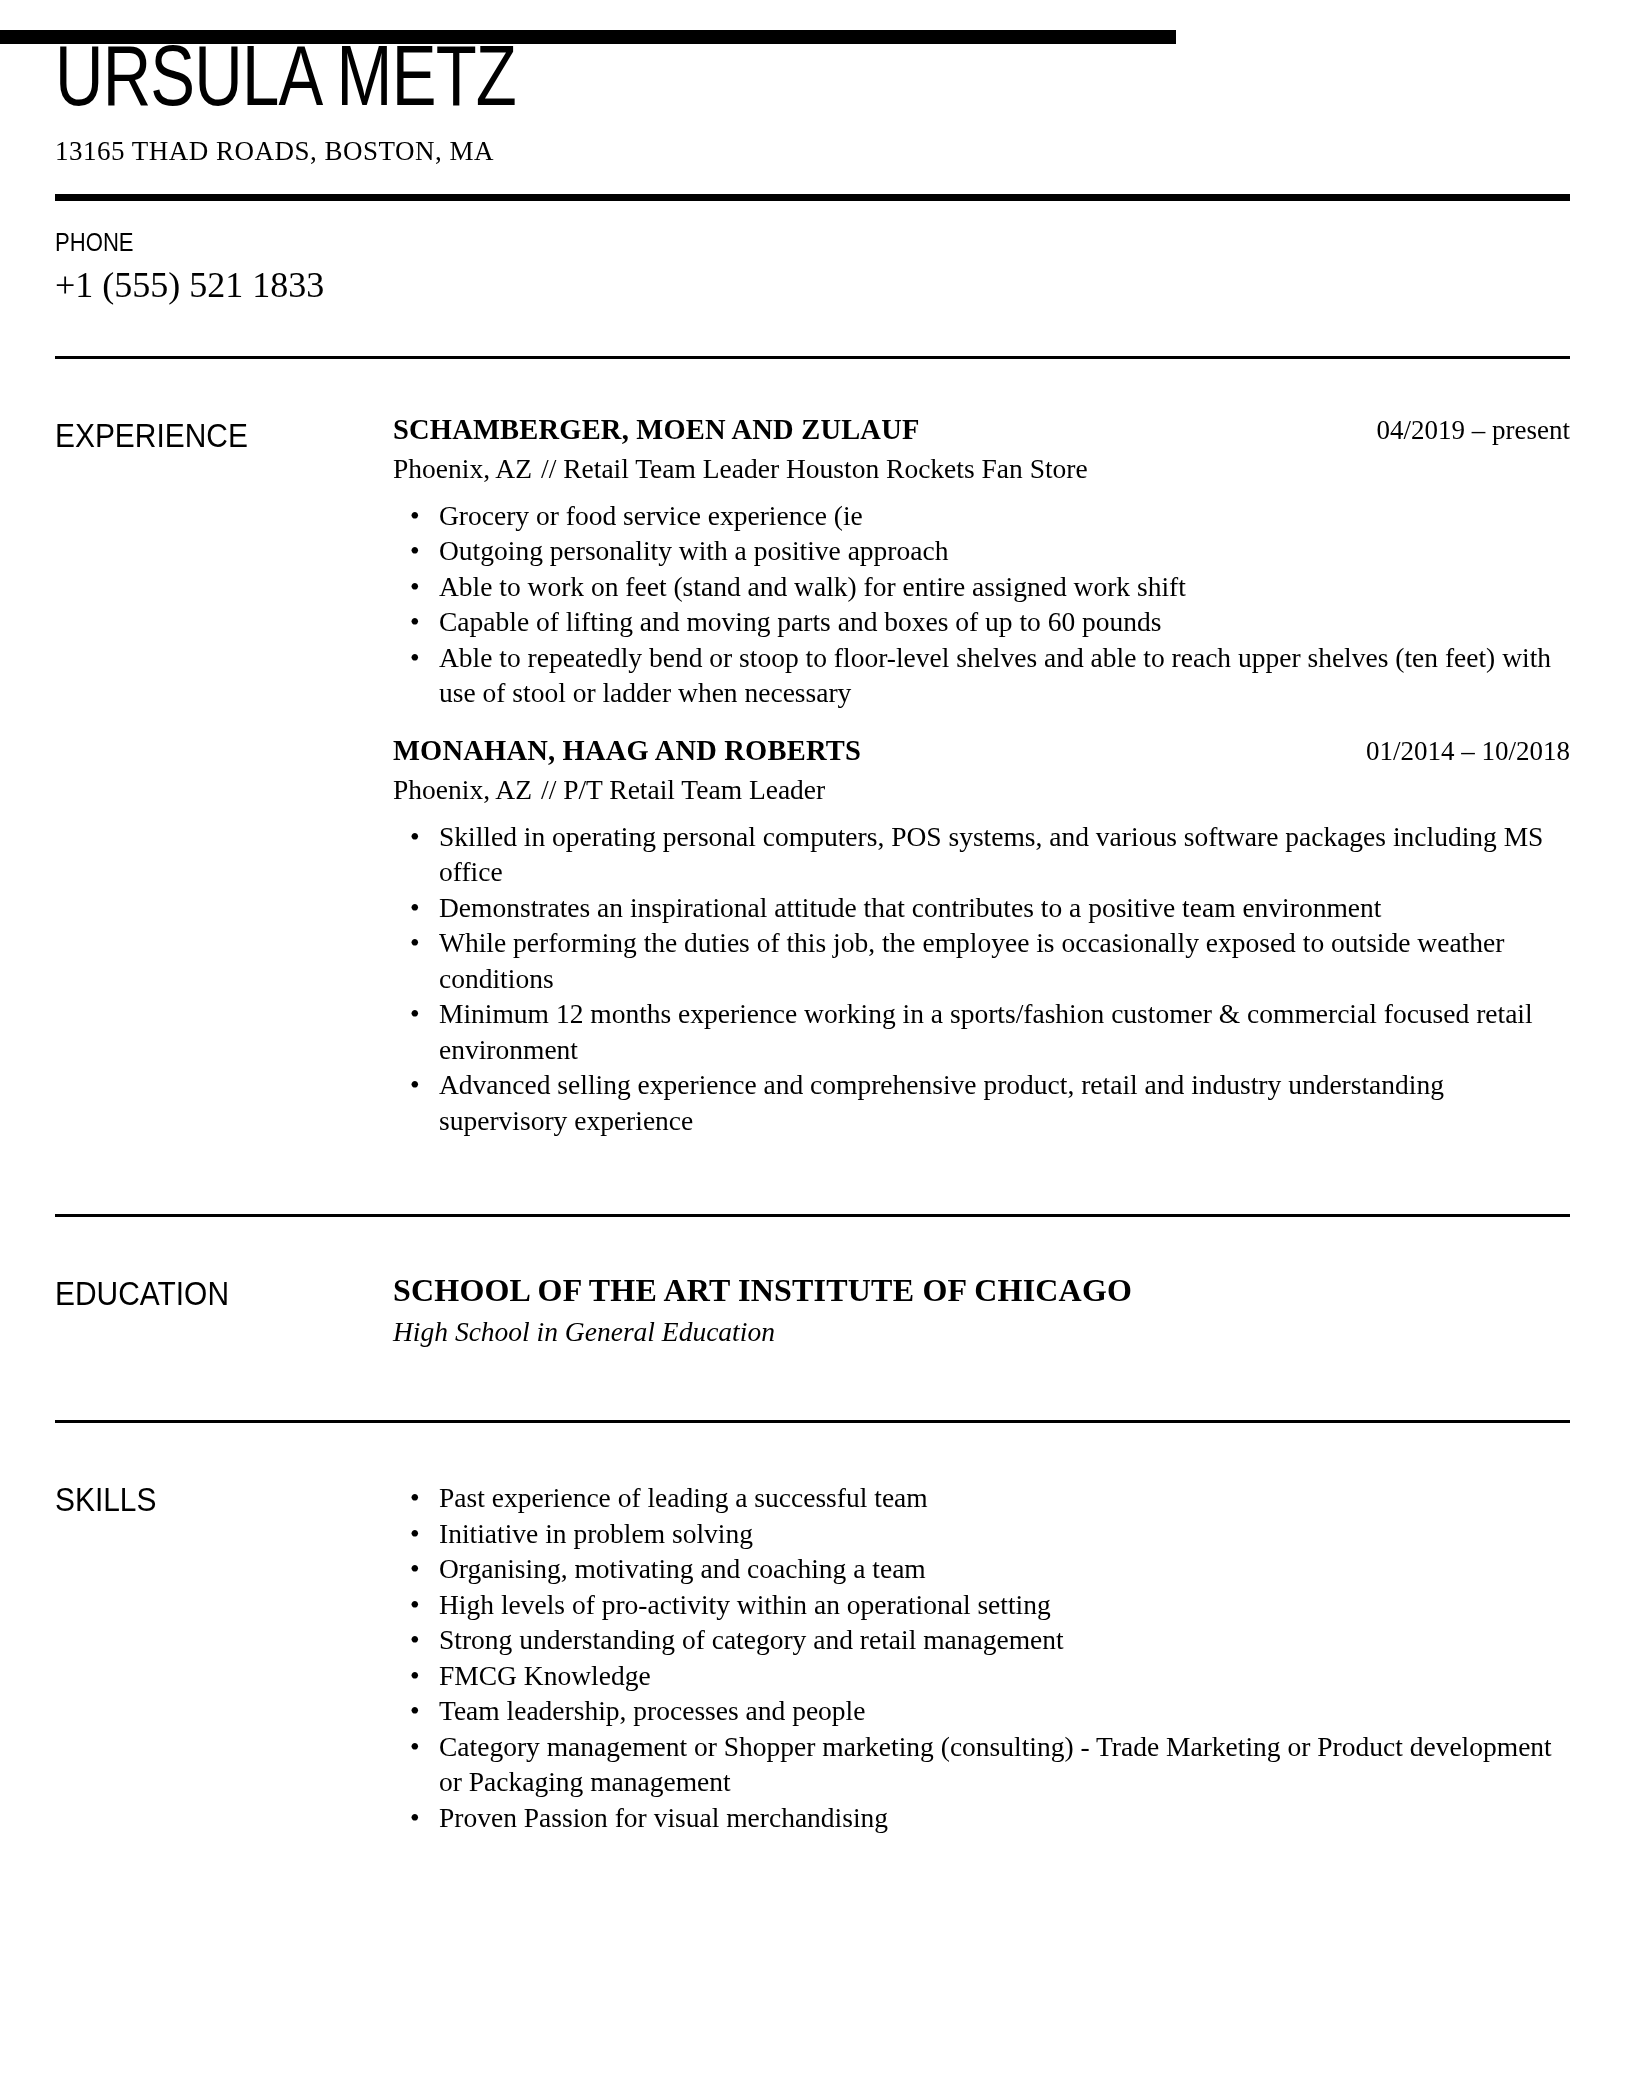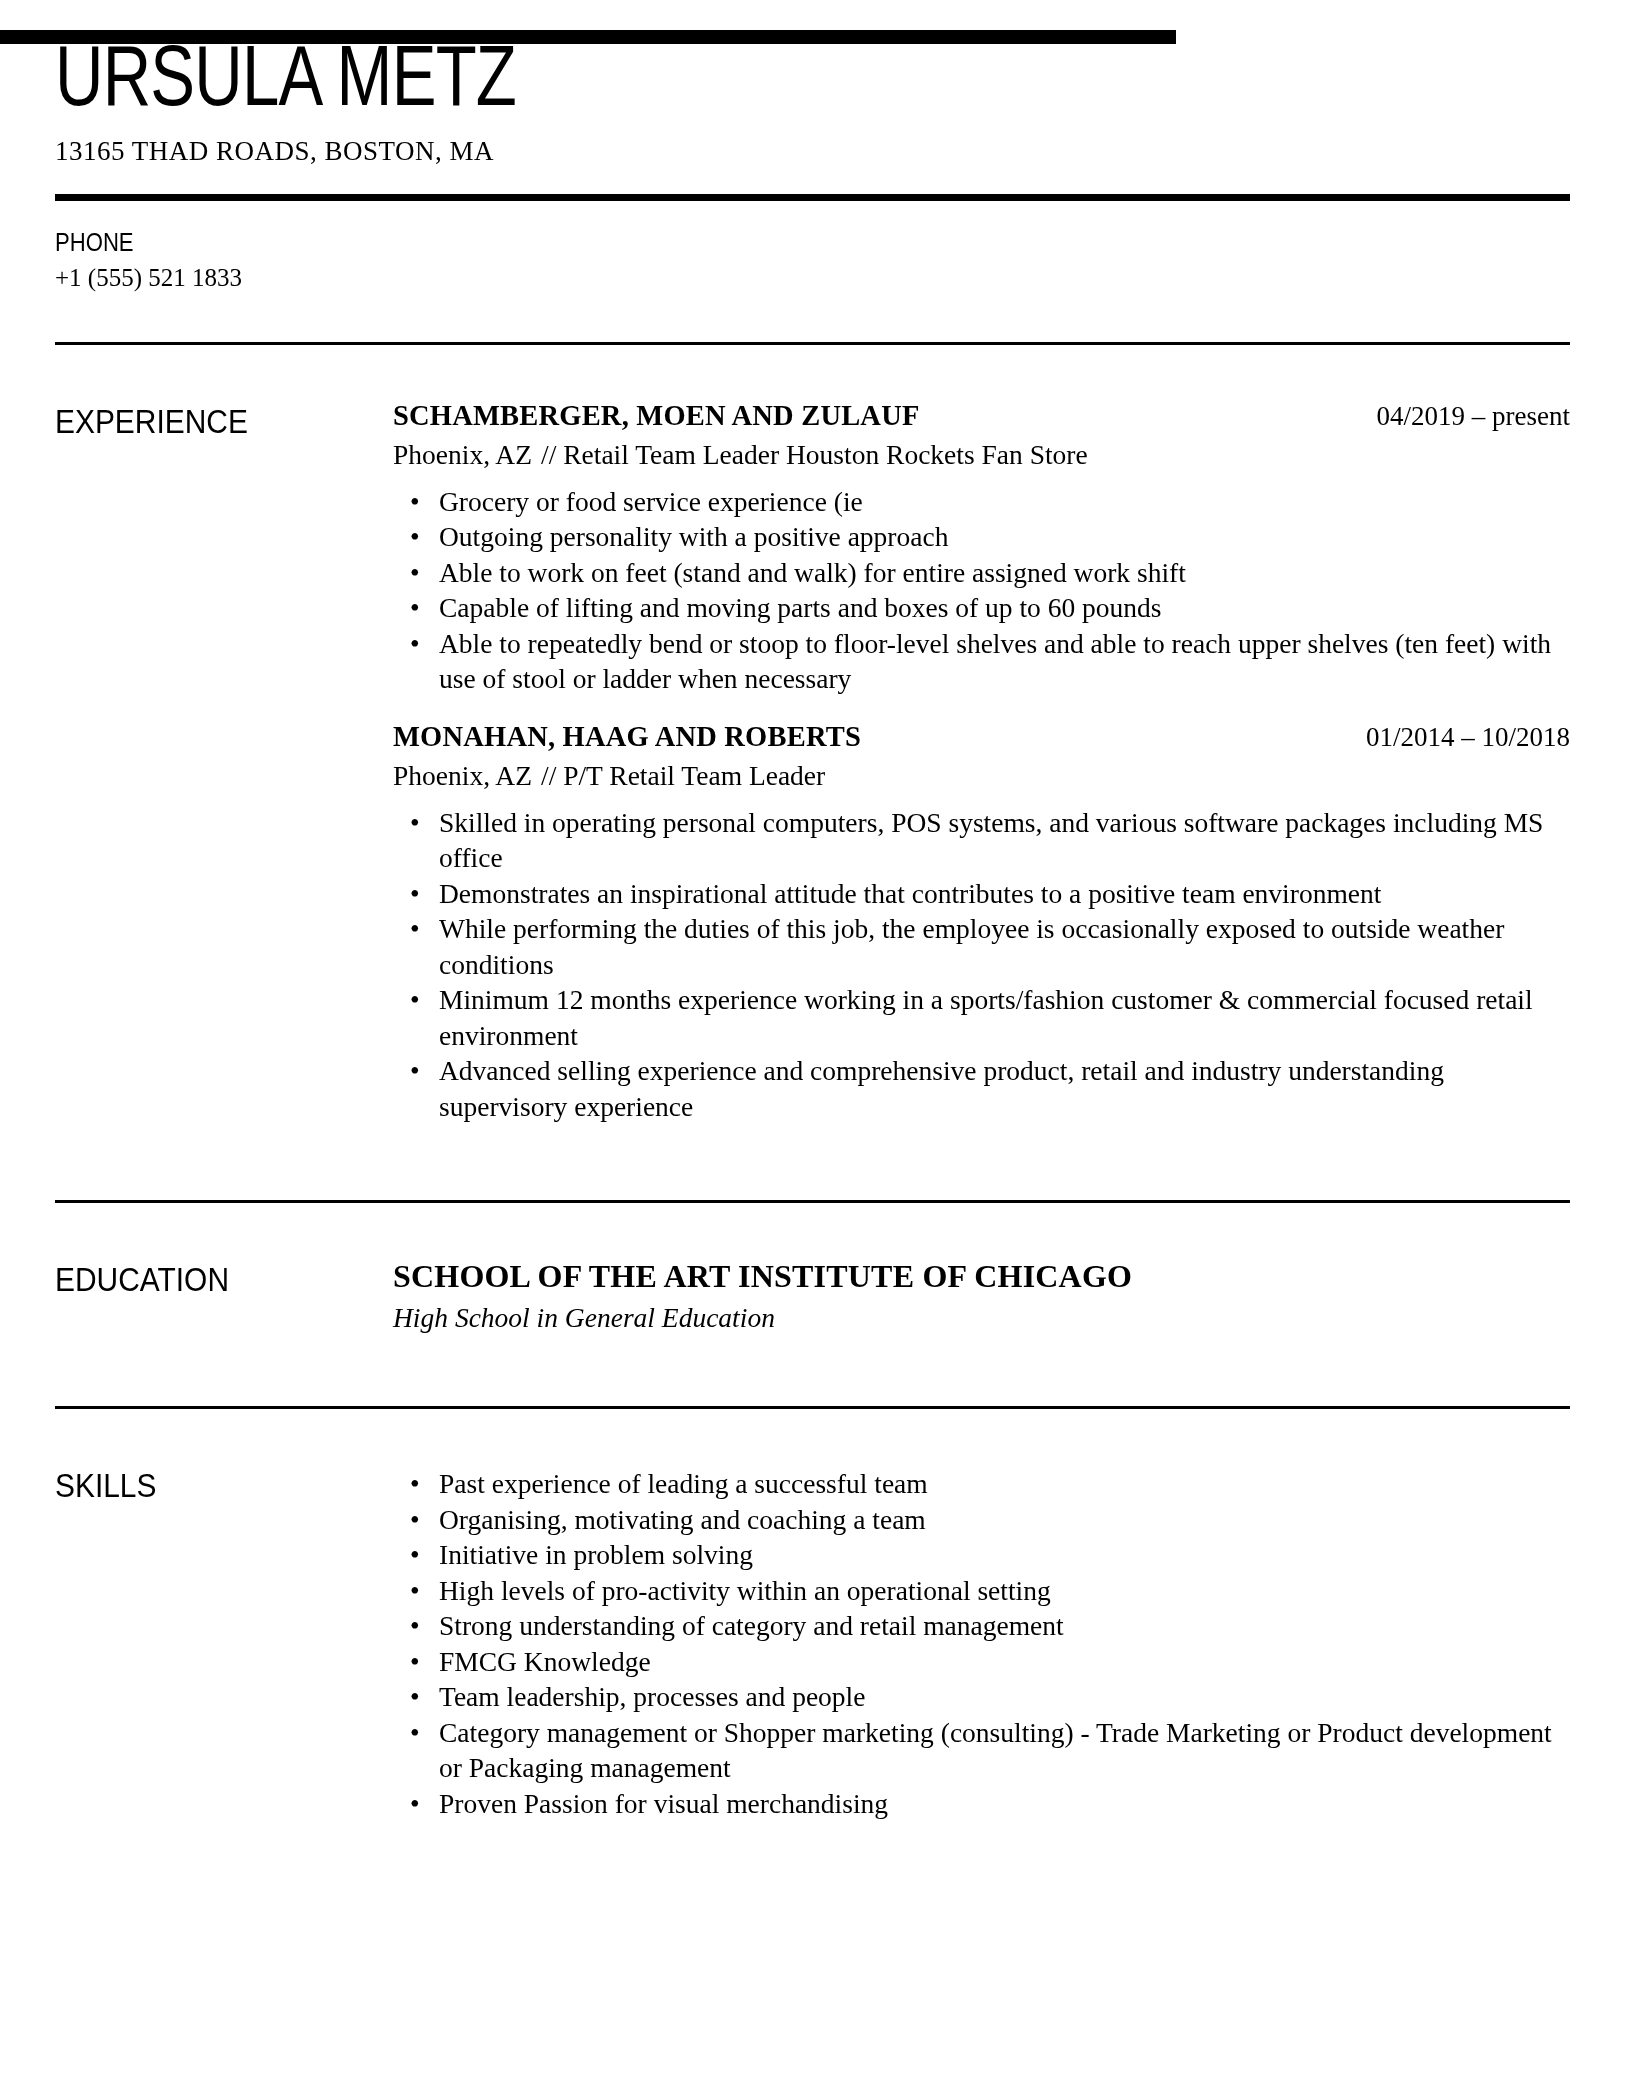--- a/index.html
+++ b/index.html
@@ -41,21 +41,21 @@
   }
   .rule-thick { height: 7px; background: #000; margin-top: 26px; }
   .rule-thin  { height: 3px; background: #000; }
   #rule-contact    { margin-top: 50px; }
   #rule-education  { margin-top: 76px; }
   #rule-skills     { margin-top: 72px; }
 
   .contact { margin-top: 26px; }
   .contact-label { font-size: 26px; }
   .contact-label .condensed { transform: scaleX(0.85); }
-  .contact-value { margin-top: 6px; font-size: 25px; }
+  .contact-value { margin-top: 6px; font-size: 36px; }
 
   section {
     display: grid;
     grid-template-columns: 338px 1fr;
     margin-top: 55px;
   }
   .section-label {
     font-size: 34px;
     padding-top: 2px;
   }
@@ -172,22 +172,22 @@
 
   <div class="rule-thin" id="rule-skills"></div>
 
   <section>
     <div class="section-label">
       <span class="condensed">SKILLS</span>
     </div>
     <div class="section-content skills-content">
       <ul class="bullets">
           <li>Past experience of leading a successful team</li>
+          <li>Initiative in problem solving</li>
           <li>Organising, motivating and coaching a team</li>
-          <li>Initiative in problem solving</li>
           <li>High levels of pro-activity within an operational setting</li>
           <li>Strong understanding of category and retail management</li>
           <li>FMCG Knowledge</li>
           <li>Team leadership, processes and people</li>
           <li>Category management or Shopper marketing (consulting) - Trade Marketing or Product development or Packaging management</li>
           <li>Proven Passion for visual merchandising</li>
         </ul>
     </div>
   </section>
 </div>

